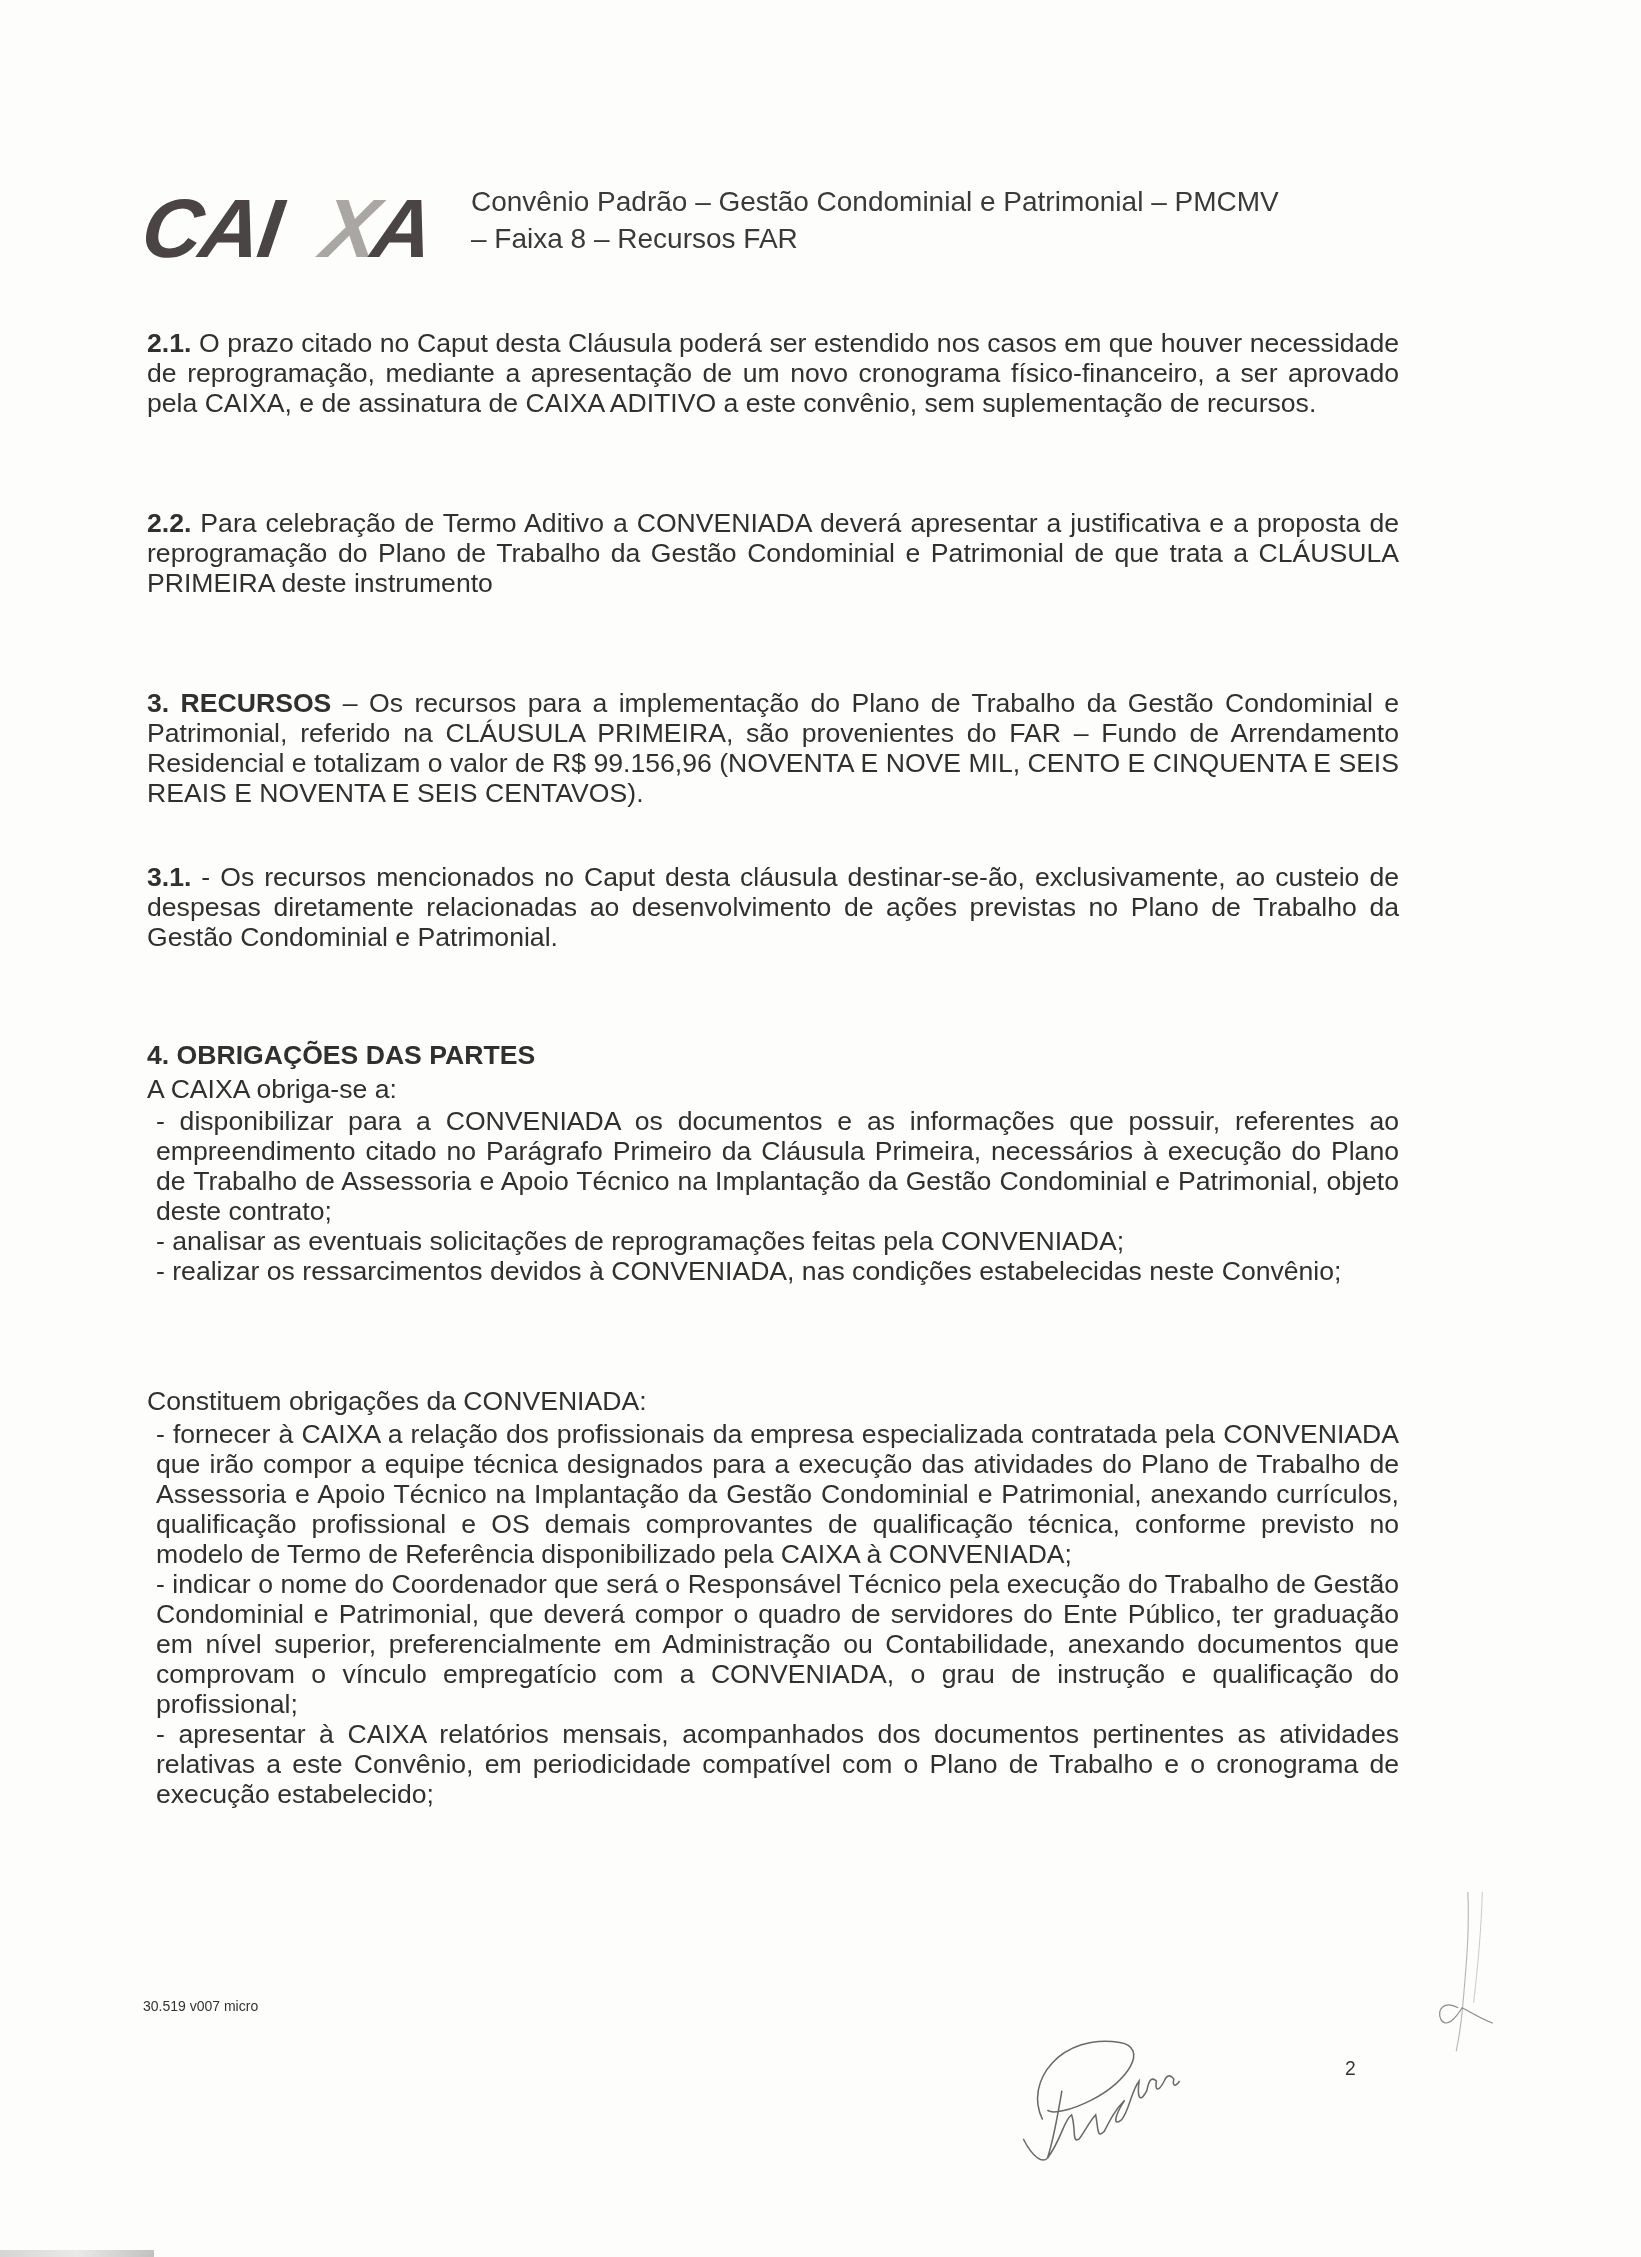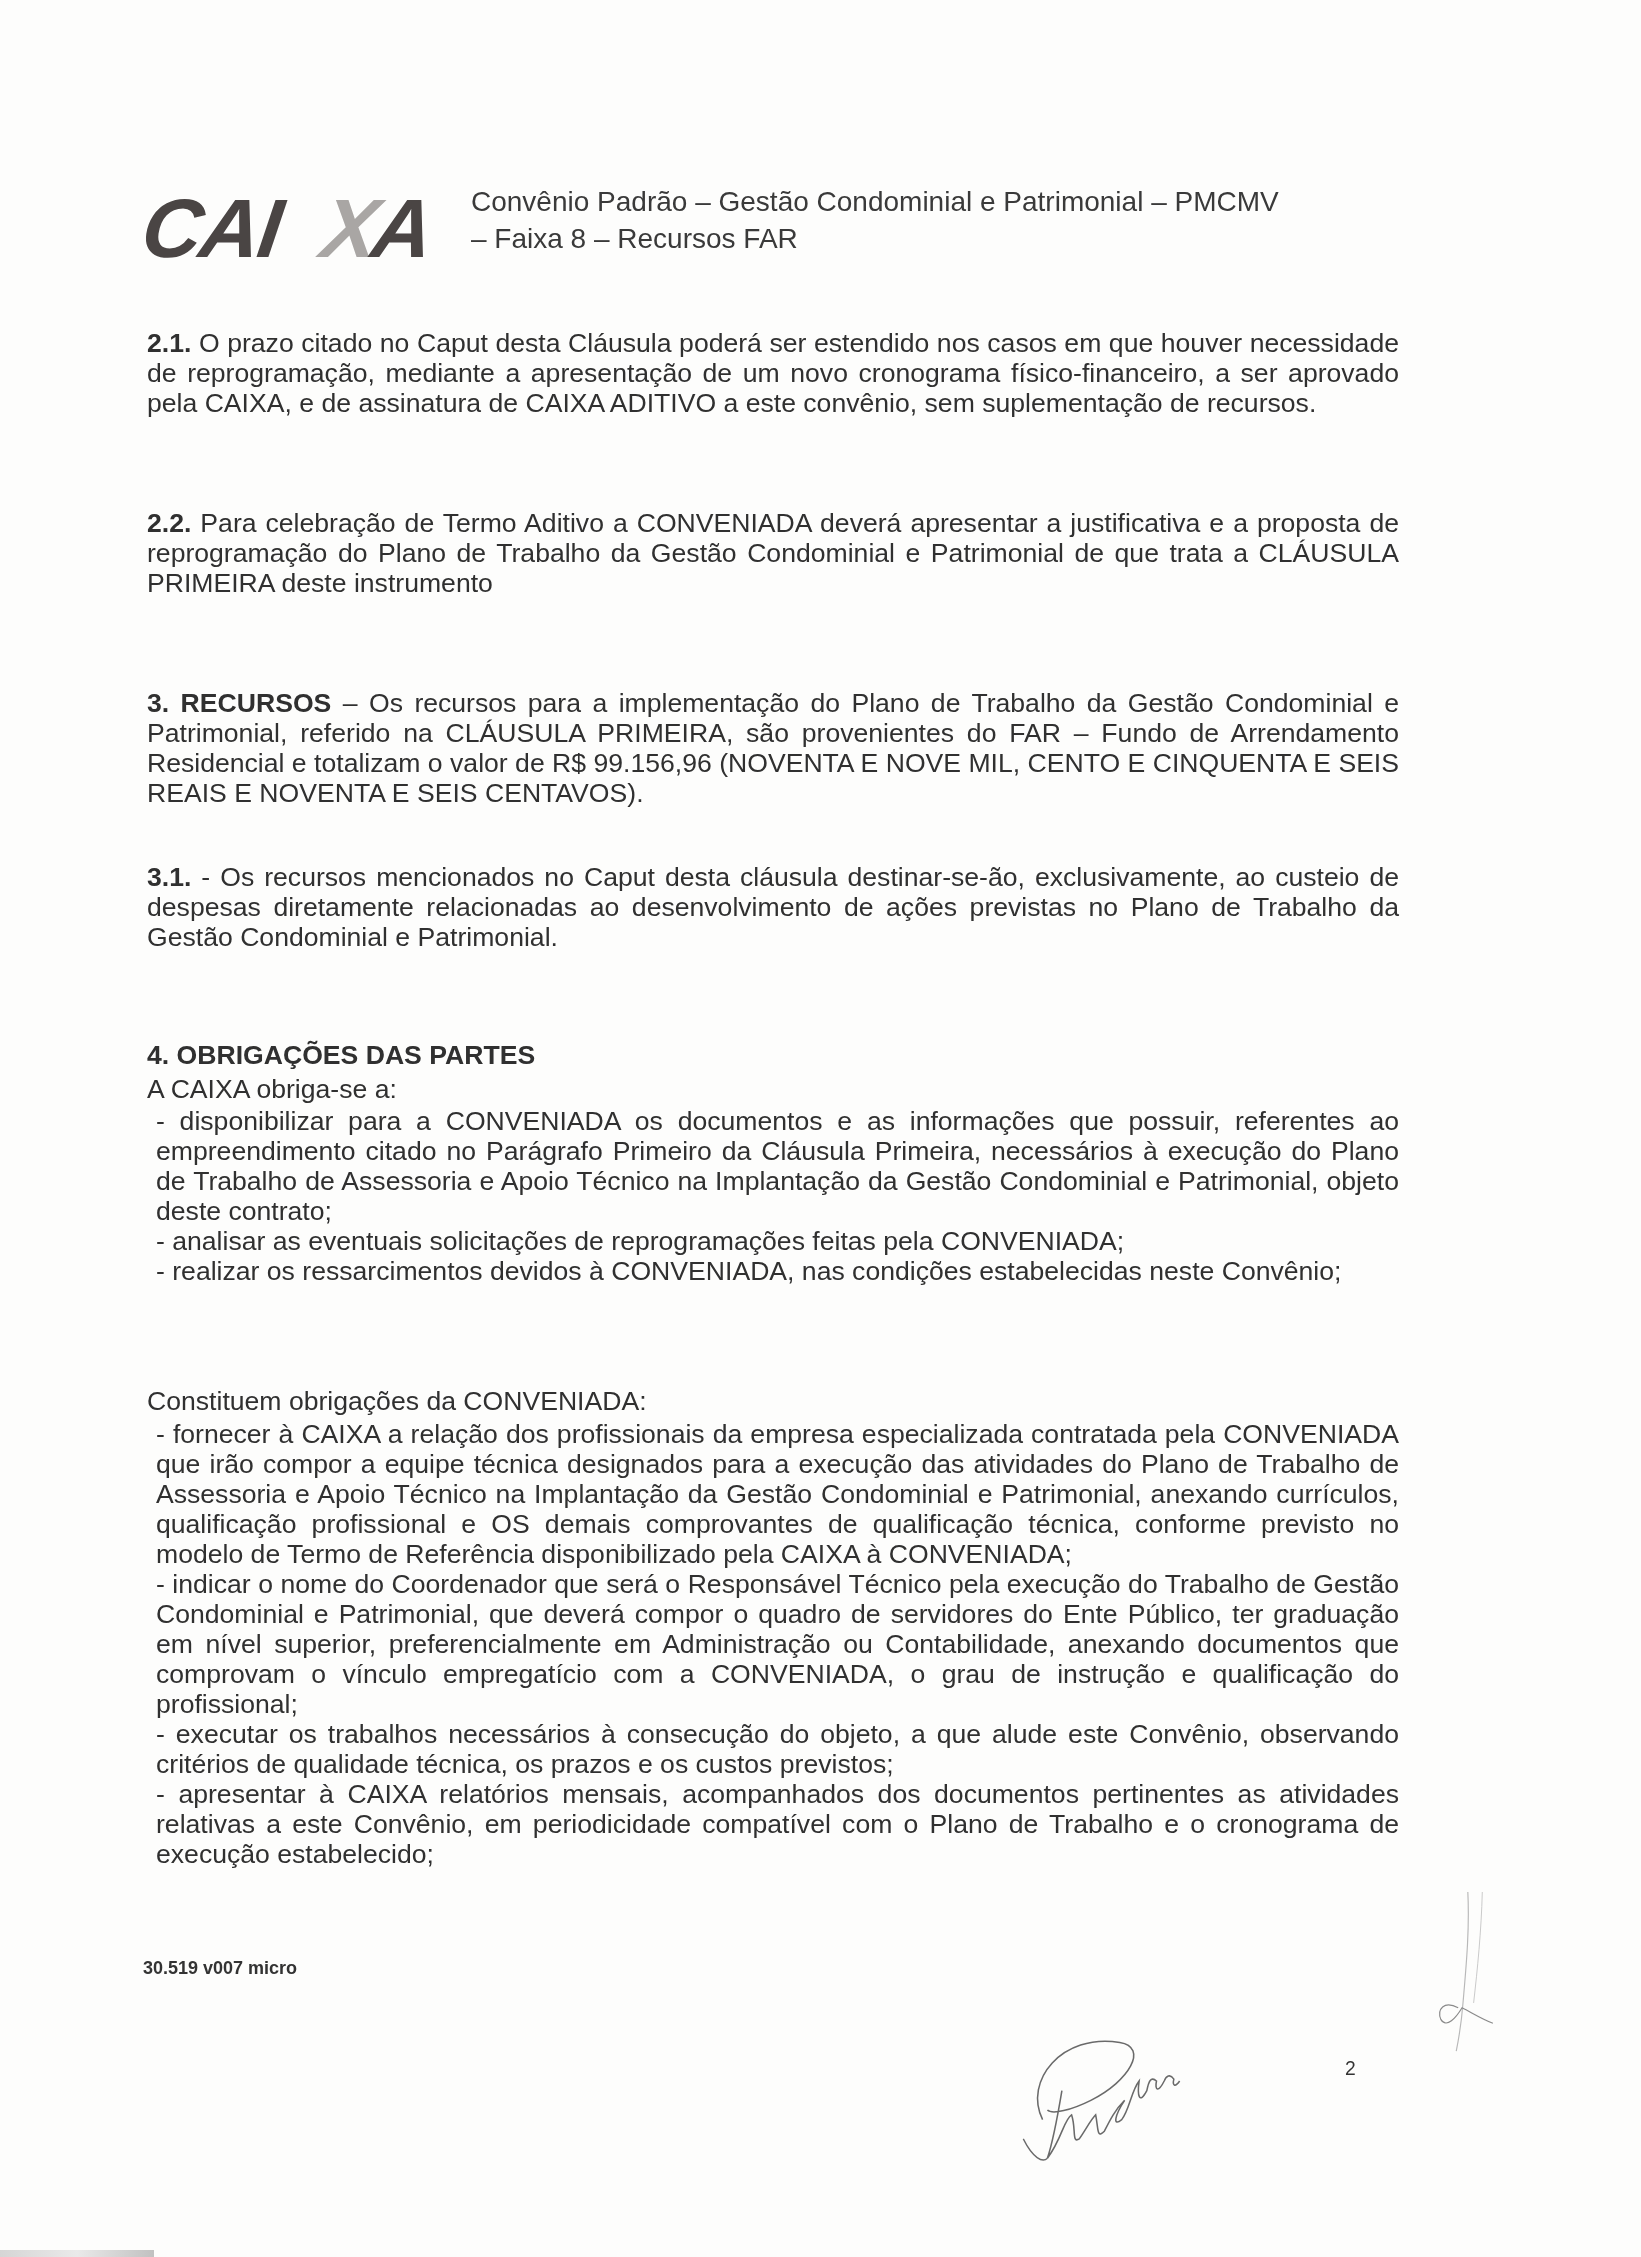--- a/index.html
+++ b/index.html
@@ -28,21 +28,21 @@
   .p31 { top: 862px; }
   .p4h { top: 1040px; font-weight: 700; }
   .p4i { top: 1074px; }
   .p4list1 { top: 1106px; }
   .p4c { top: 1386px; }
   .p4list2 { top: 1419px; }
 
   .item { text-align: justify; text-align-last: left; margin-left: 9px; }
 
   
-  .footer-code { position: absolute; left: 143px; top: 1958px; font-size: 18px; color: #333; font-weight: bold; }
+  .footer-code { position: absolute; left: 143px; top: 1998px; font-size: 14px; color: #333; }
   .page-num { position: absolute; left: 1345px; top: 2058px; font-size: 19.3px; color: #333; }
   .signature { position: absolute; left: 1004px; top: 2023px; width: 193px; height: 145px; }
   .margin-mark { position: absolute; left: 1429px; top: 1892px; width: 68px; height: 164px; }
 
   .scan-bar { position: absolute; left: 0; top: 2250px; width: 154px; height: 7.7px; background: linear-gradient(90deg,#bbb,#ddd,#999); opacity: .6; }
 </style>
 </head>
 <body>
 
 <div class="page">
@@ -78,21 +78,20 @@
   <div class="body p4list1">
     <div class="item">- disponibilizar para a CONVENIADA os documentos e as informações que possuir, referentes ao empreendimento citado no Parágrafo Primeiro da Cláusula Primeira, necessários à execução do Plano de Trabalho de Assessoria e Apoio Técnico na Implantação da Gestão Condominial e Patrimonial, objeto deste contrato;</div>
     <div class="item">- analisar as eventuais solicitações de reprogramações feitas pela CONVENIADA;</div>
     <div class="item">- realizar os ressarcimentos devidos à CONVENIADA, nas condições estabelecidas neste Convênio;</div>
   </div>
 
   <div class="body p4c">Constituem obrigações da CONVENIADA:</div>
   <div class="body p4list2">
     <div class="item">- fornecer à CAIXA a relação dos profissionais da empresa especializada contratada pela CONVENIADA que irão compor a equipe técnica designados para a execução das atividades do Plano de Trabalho de Assessoria e Apoio Técnico na Implantação da Gestão Condominial e Patrimonial, anexando currículos, qualificação profissional e OS demais comprovantes de qualificação técnica, conforme previsto no modelo de Termo de Referência disponibilizado pela CAIXA à CONVENIADA;</div>
     <div class="item">- indicar o nome do Coordenador que será o Responsável Técnico pela execução do Trabalho de Gestão Condominial e Patrimonial, que deverá compor o quadro de servidores do Ente Público, ter graduação em nível superior, preferencialmente em Administração ou Contabilidade, anexando documentos que comprovam o vínculo empregatício com a CONVENIADA, o grau de instrução e qualificação do profissional;</div>
-    <div class="item">- executar os trabalhos necessários à consecução do objeto, a que alude este Convênio, observando critérios de qualidade técnica, os prazos e os custos previstos;</div>
     <div class="item">- apresentar à CAIXA relatórios mensais, acompanhados dos documentos pertinentes as atividades relativas a este Convênio, em periodicidade compatível com o Plano de Trabalho e o cronograma de execução estabelecido;</div>
   </div>
 
   <div class="footer-code">30.519 v007   micro</div>
 
   <svg class="signature" viewBox="0 0 200 150">
     <path d="M40 100 C20 60, 60 10, 120 20 C150 25, 130 60, 90 80 C70 90, 50 95, 45 90
              M60 70 C55 100, 50 125, 45 140 C60 120, 62 100, 70 95 C75 110, 70 125, 78 120
              C85 110, 90 100, 95 95 C98 110, 96 120, 104 112 C110 100, 115 90, 125 80
              C115 95, 112 108, 122 100 C130 90, 132 70, 140 60 C138 75, 140 85, 148 70

